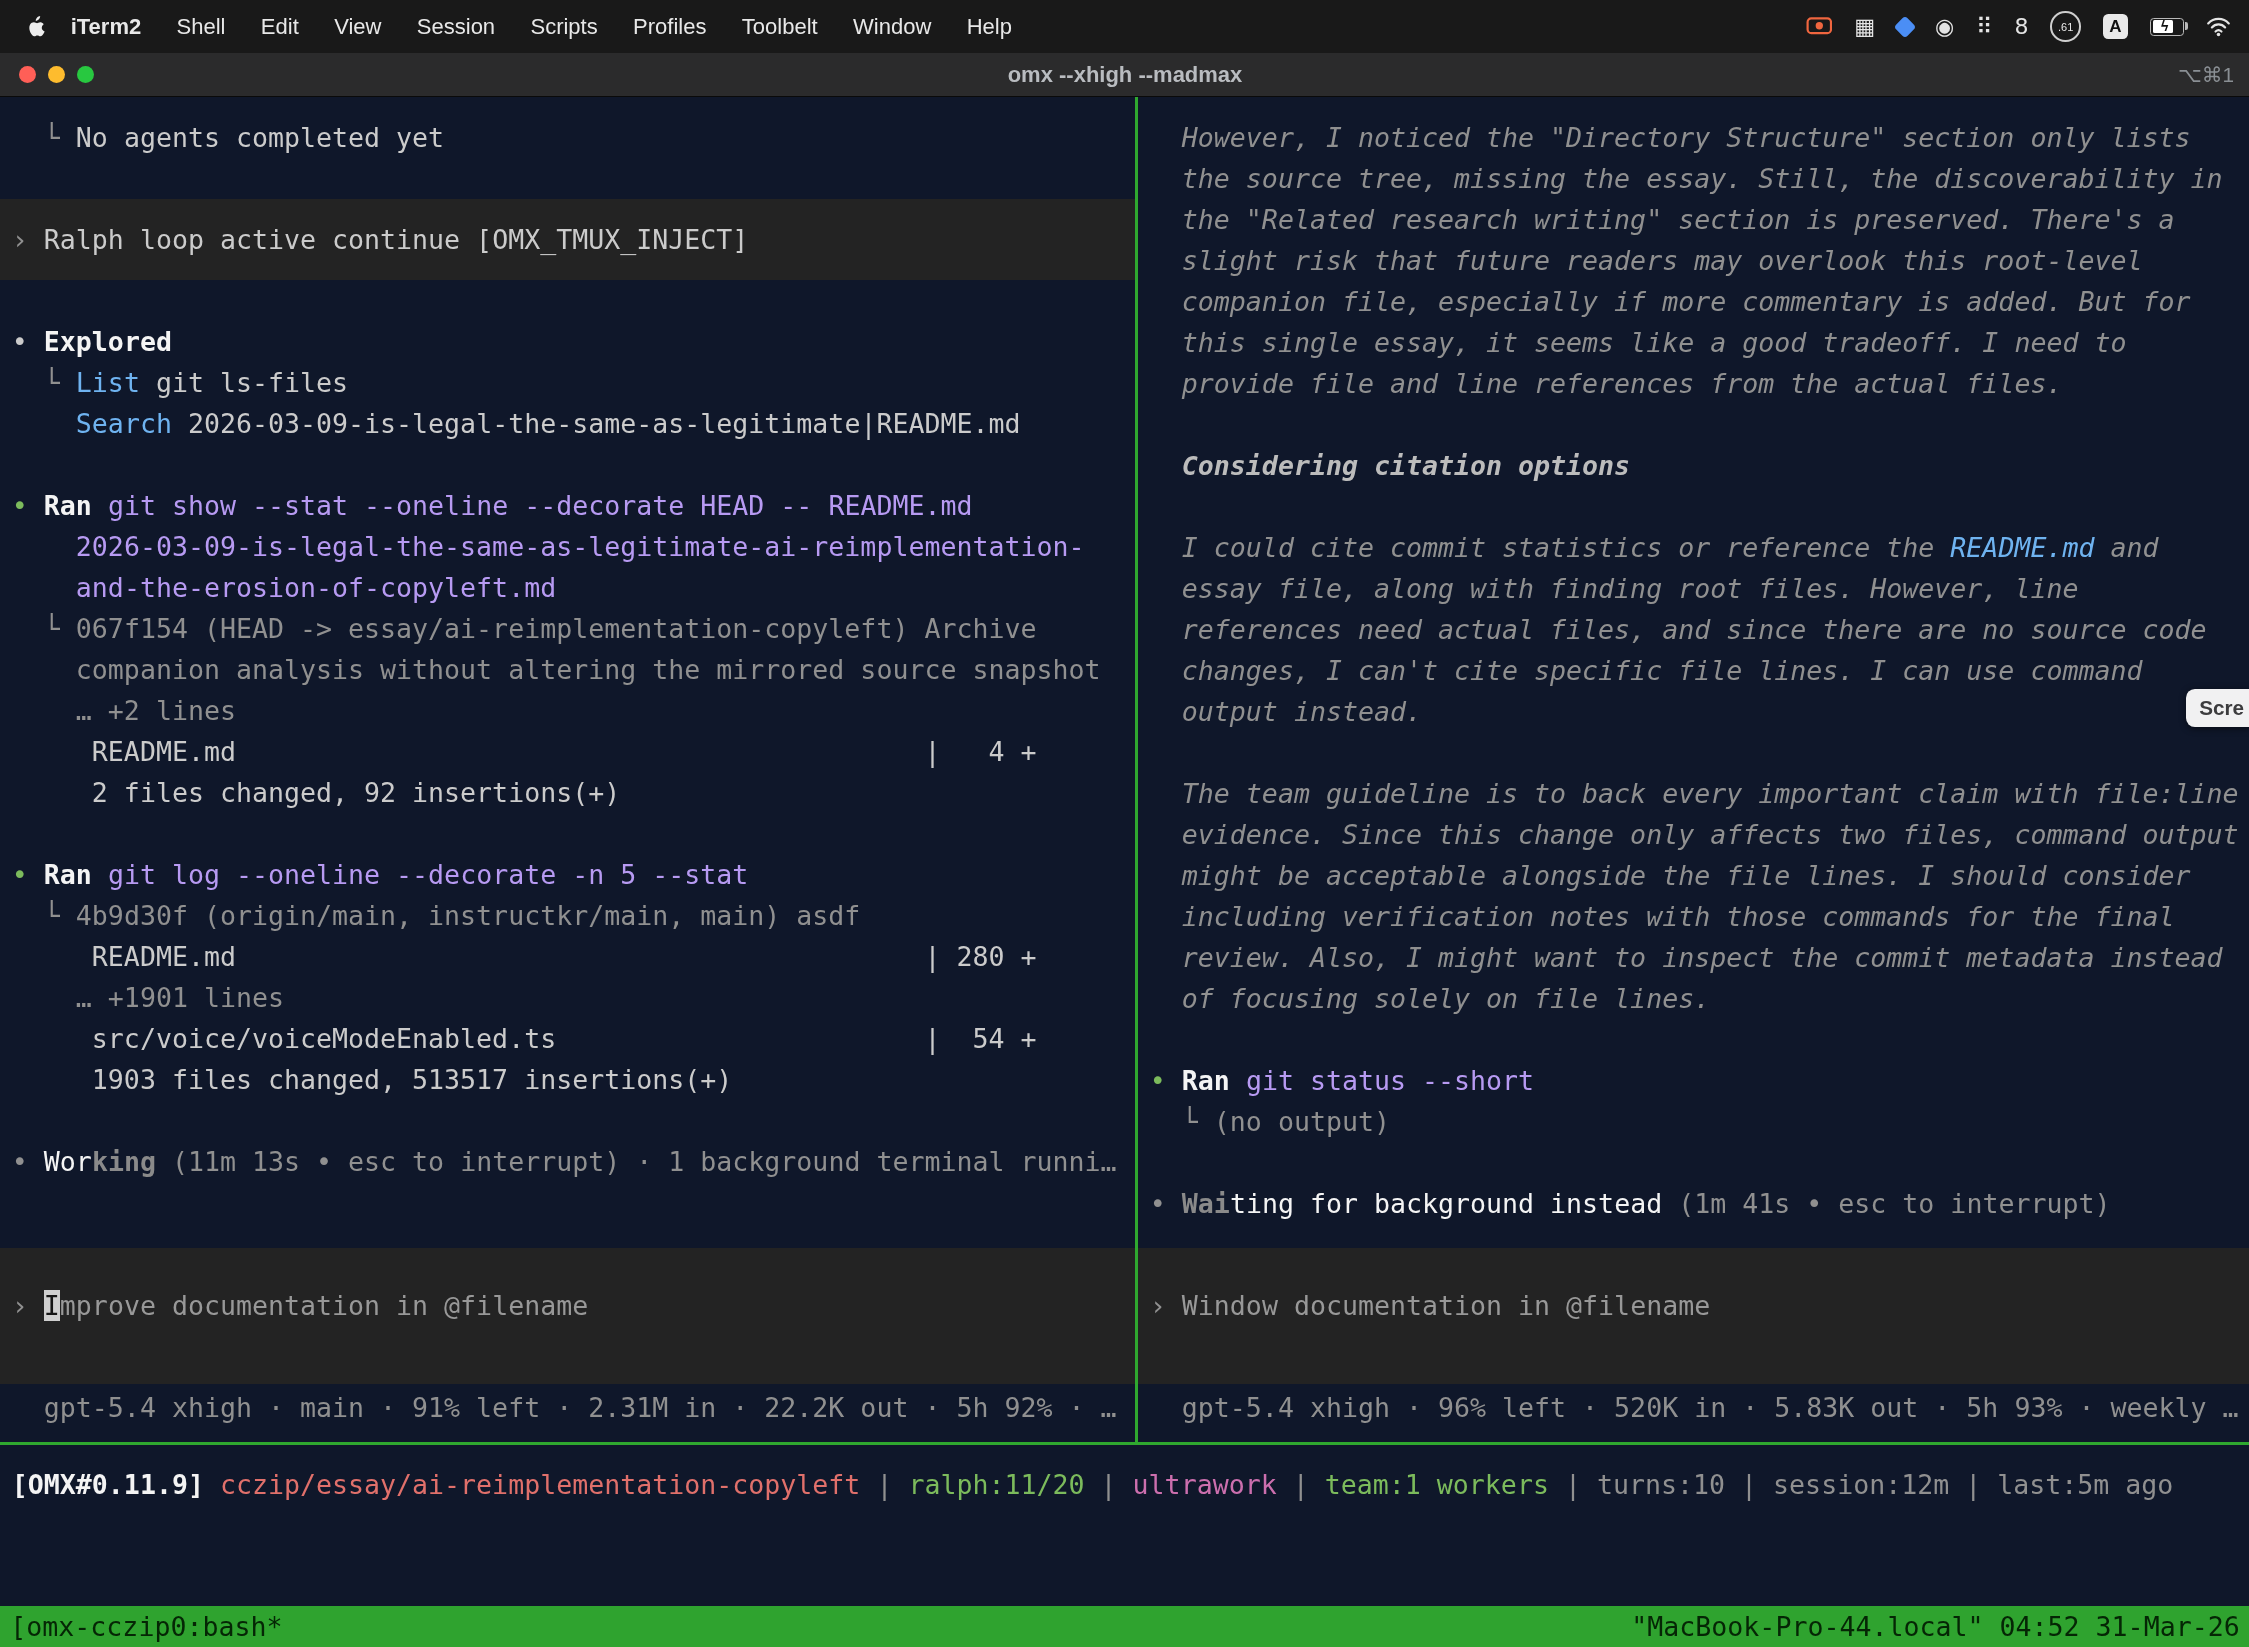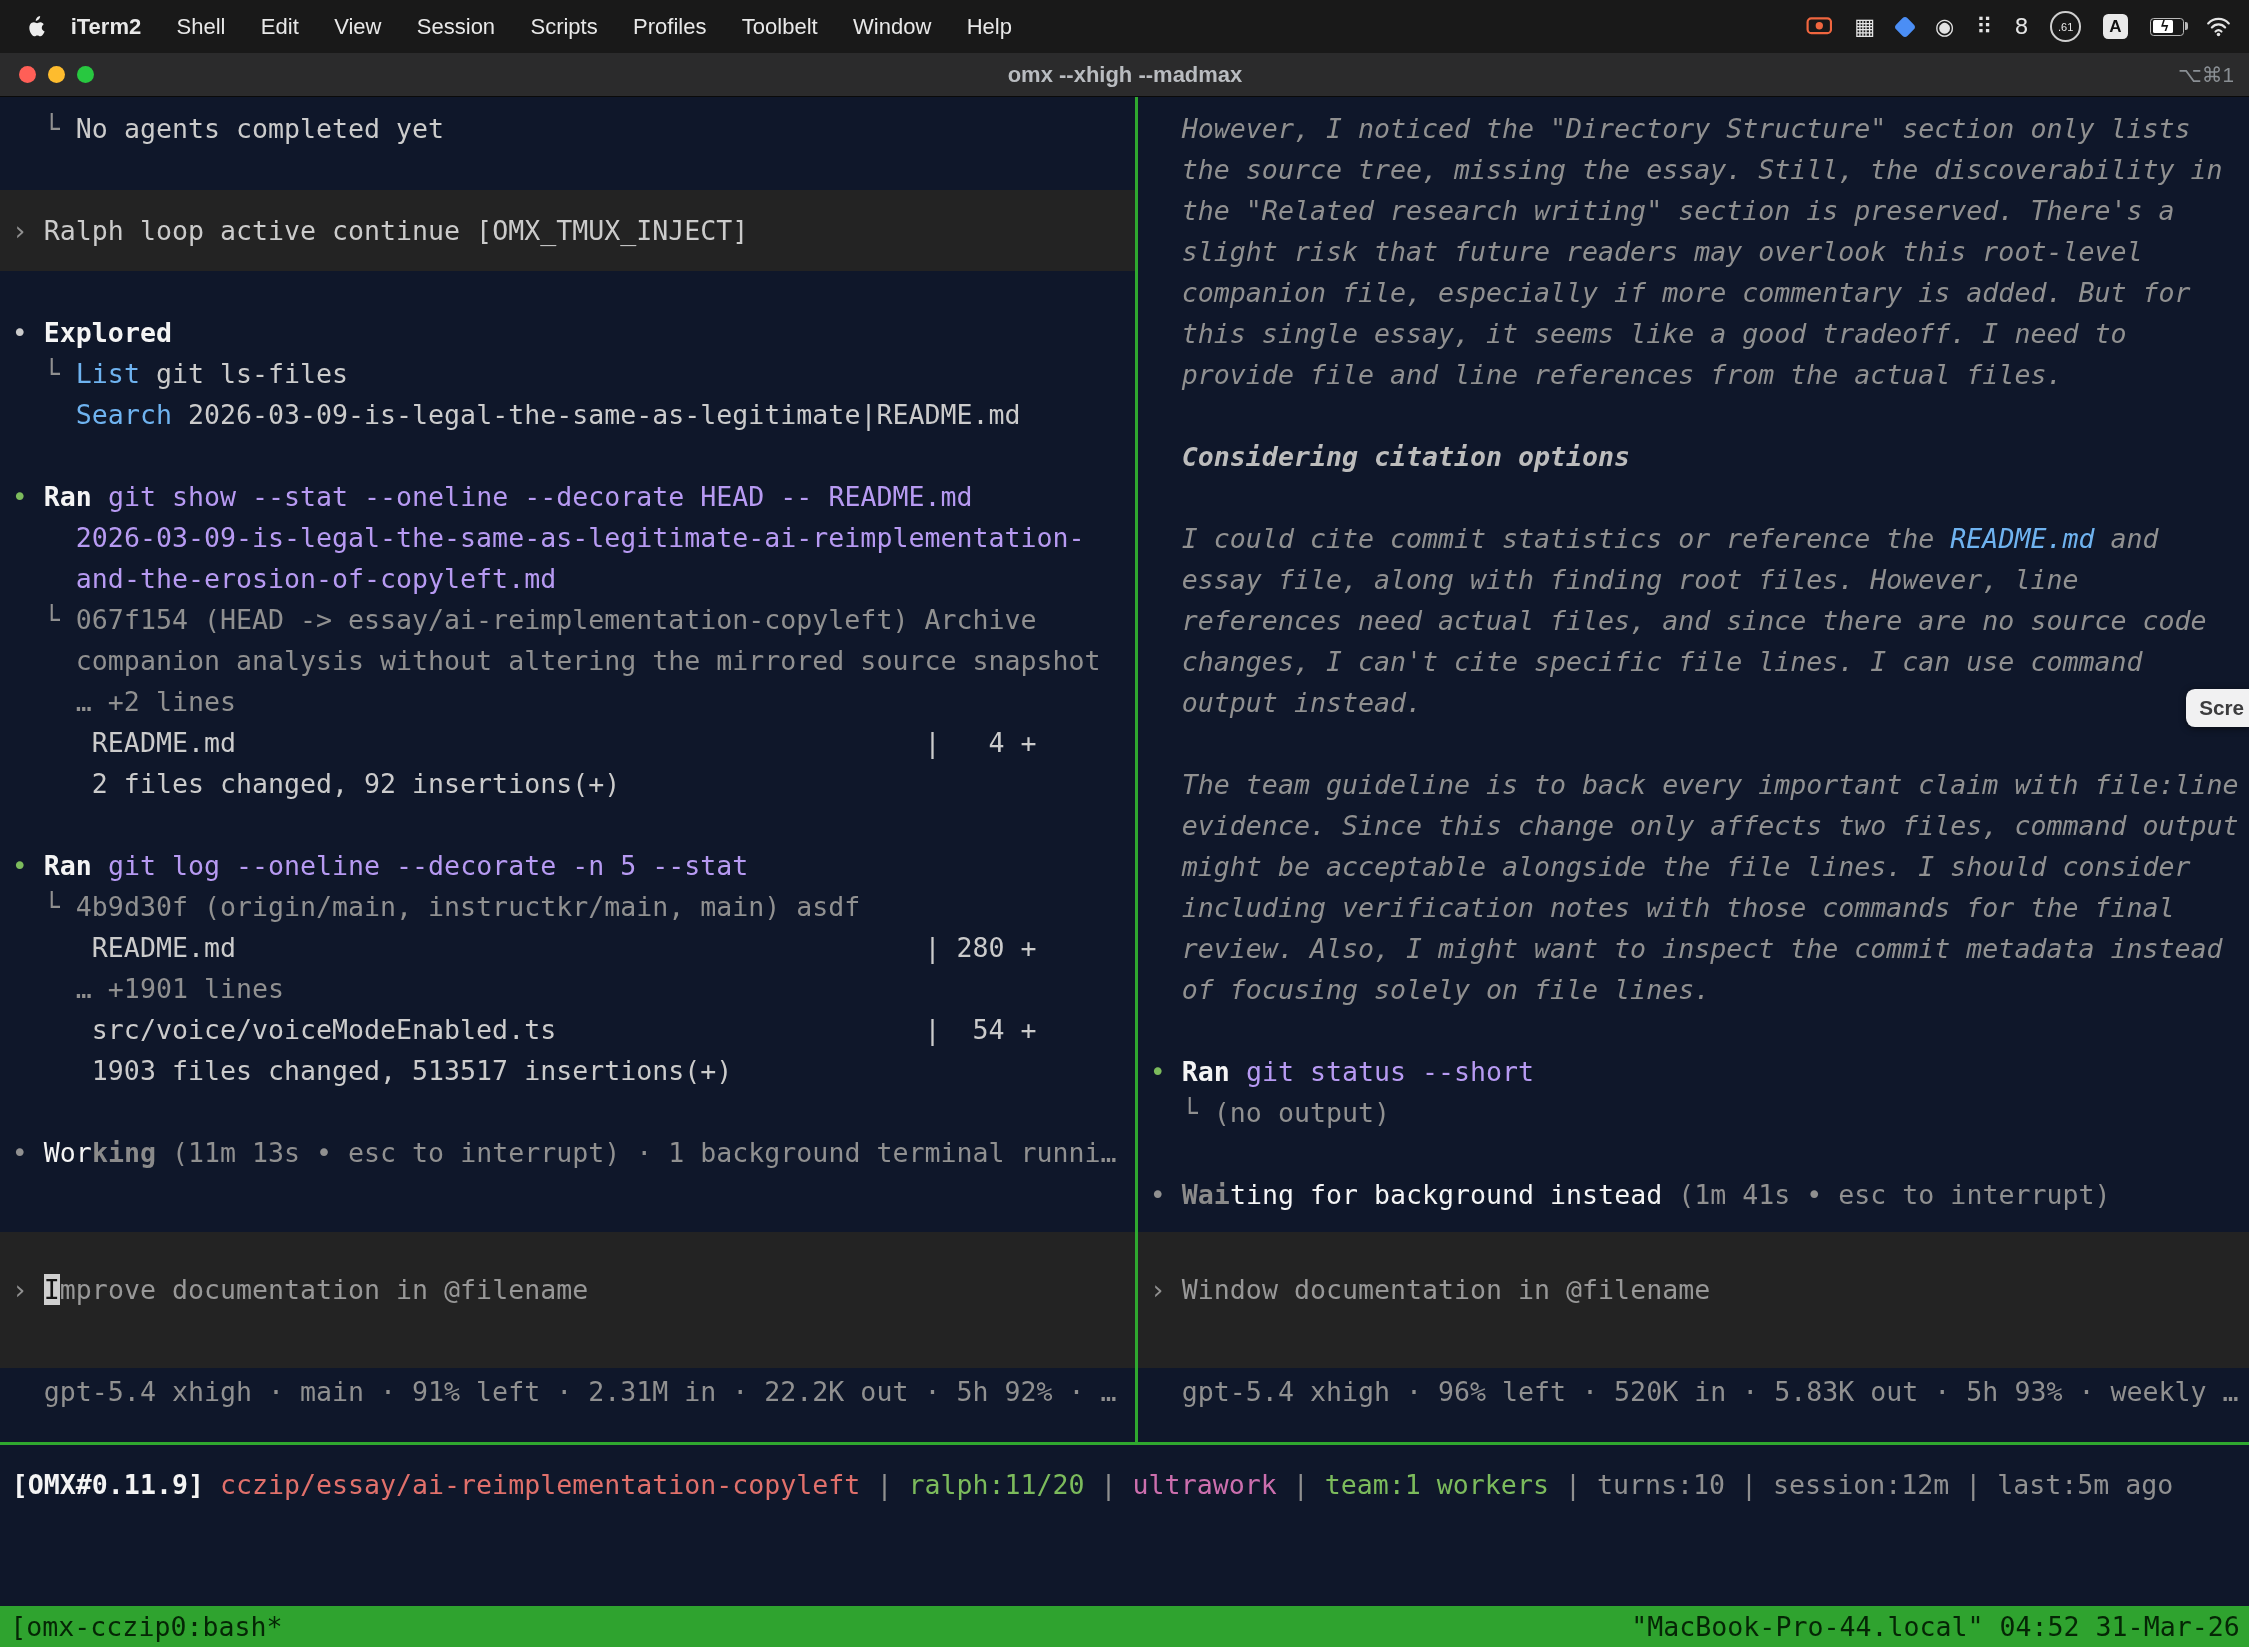--- a/index.html
+++ b/index.html
@@ -36,24 +36,24 @@
 
   
   .content{display:flex;height:1345px;overflow:hidden;}
   .pane{display:flex;flex-direction:column;overflow:hidden;}
   .pane.left{width:1135px;}
   .pane.right{flex:1;}
   .vdiv{width:3px;background:#2fa82f;}
   .hdiv{height:3px;background:#2fa82f;}
 
   .pane > * + *{margin-top:41px;}
-  .pane > :first-child{margin-top:11px;}
+  .pane > :first-child{margin-top:20px;}
   .box{background:#232323;padding:20px 0;}
   .inputbox{margin-top:auto !important;background:#232323;padding:37px 0 58px;}
-  .statusline{margin-top:3px !important;margin-bottom:30px;}
+  .statusline{margin-top:3px !important;margin-bottom:14px;}
 
   .tl{white-space:pre;font-size:26.6px;line-height:41px;height:41px;padding-left:11.8px;overflow:hidden;}
   .it .tl{font-style:italic;}
 
   .c-fg{color:#cbcbcb;}
   .c-dim{color:#909090;}
   .c-in{color:#989898;}
   .c-wb{color:#f4f4f4;font-weight:700;}
   .c-hd{color:#bcbcbc;font-weight:700;}
   .c-bl{color:#6fb3f0;}

